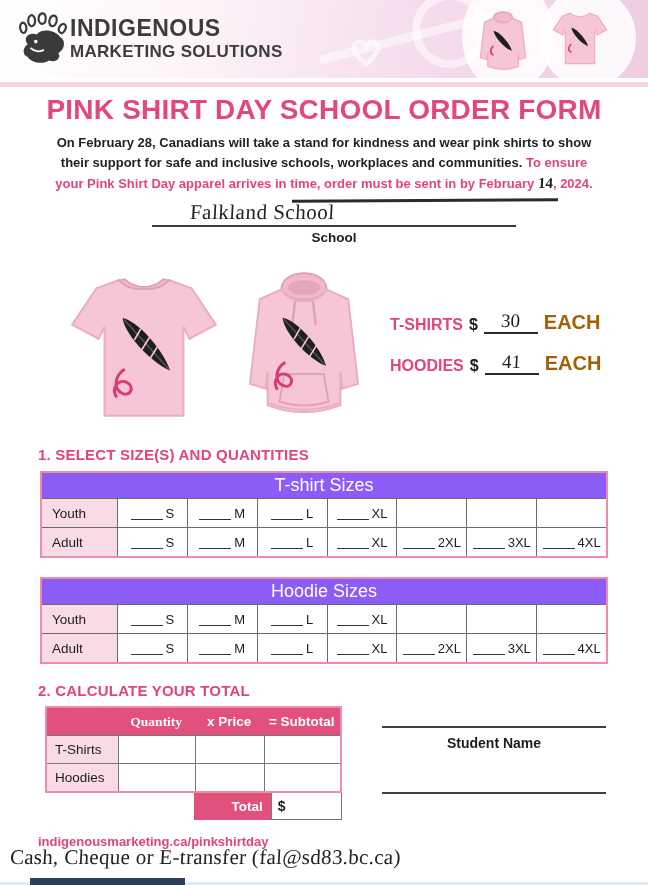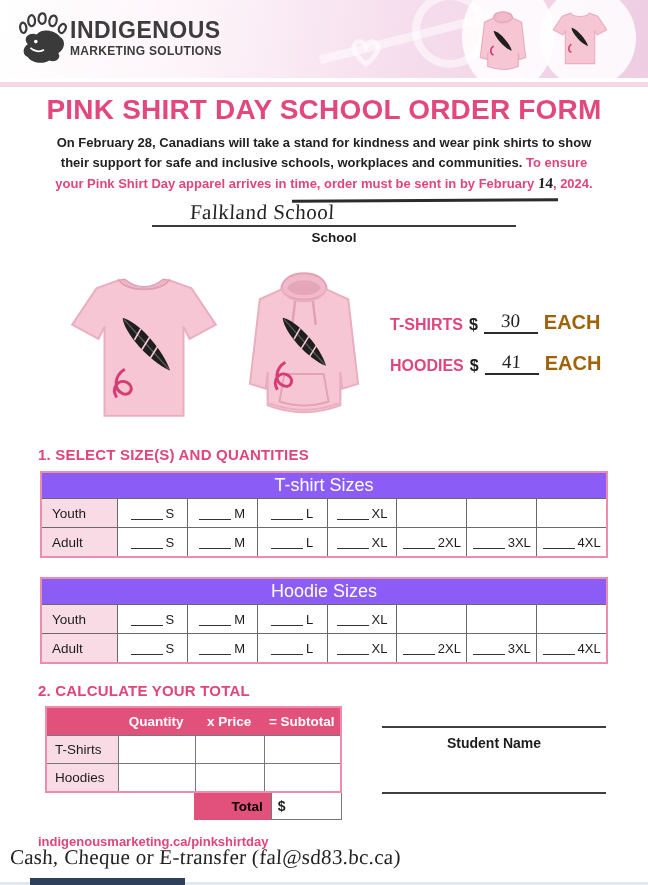--- a/index.html
+++ b/index.html
@@ -5,21 +5,21 @@
   * { margin:0; padding:0; box-sizing:border-box; }
   body { background:#888; font-family:"Liberation Sans", sans-serif; }
   .page { position:relative; width:648px; height:885px; margin:0 auto; background:#ffffff; overflow:hidden; }
 
   
   .banner { position:absolute; top:0; left:0; width:648px; height:78px;
             background:linear-gradient(100deg,#ffffff 0%,#fdf4f9 30%,#f5dcec 65%,#eecde3 100%); }
   .banner-strip { position:absolute; top:82px; left:0; width:648px; height:5px; background:#f5d7e7; }
   .logo-wrap { position:absolute; top:8px; left:16px; display:flex; align-items:center; }
   .logo-text-1 { font-size:23px; font-weight:800; color:#3c3c3c; letter-spacing:.5px; line-height:1; }
-  .logo-text-2 { font-size:12px; font-weight:800; color:#3c3c3c; letter-spacing:.3px; line-height:1; margin-top:3px; }
+  .logo-text-2 { font-size:17px; font-weight:800; color:#3c3c3c; letter-spacing:.3px; line-height:1; margin-top:3px; }
   .blob { position:absolute; background:rgba(255,255,255,.85); border-radius:50%; }
   .banner-deco { position:absolute; top:0; left:300px; }
 
   
   .title { position:absolute; top:94px; left:0; width:648px; text-align:center;
            font-size:28px; font-weight:800; color:#e2487c; letter-spacing:.2px; }
   .intro { position:absolute; top:133px; left:54px; width:540px; text-align:center;
            font-size:13px; font-weight:600; color:#222; line-height:1.5; }
   .intro .em { color:#e0457b; font-weight:800; }
   .intro-underline { position:absolute; left:292px; top:199px; width:266px; height:3px;
@@ -63,23 +63,23 @@
 
   
   .calc-table { position:absolute; left:45px; top:706px; width:297px; }
   .ct-main { border:2px solid #ee8cab; }
   .ct-hrow { display:flex; height:27px; background:#e2517c; color:#fff; font-size:13.5px; font-weight:800; }
   .ct-hrow > div { display:flex; align-items:center; justify-content:center; }
   .ct-row { display:flex; height:28px; border-top:1px solid #777; background:#fff; }
   .ct-label { width:71px; background:#f8dbe5; display:flex; align-items:center; padding-left:8px;
               font-size:13.5px; color:#1c1c1c; }
   .ct-cell { border-left:1px solid #777; }
-  .c1 { width:71px; } .c2 { width:78px; } .c3 { width:69px; } .c4 { width:77px; }
+  .c1 { width:71px; } .c2 { width:78px;font-family:Liberation Serif, serif; } .c3 { width:69px; } .c4 { width:77px; }
   .ct-total-row { display:flex; height:27px; }
-  .ct-total-cell { width:83px; margin-left:149px; background:#e2517c; color:#000000; font-size:13.5px;
+  .ct-total-cell { width:83px; margin-left:149px; background:#e2517c; color:#ffffff; font-size:13.5px;
                    font-weight:800; display:flex; align-items:center; justify-content:flex-end; padding-right:8px; }
   .ct-dollar-cell { width:77px; border:1px solid #777; border-top:none; display:flex; align-items:center;
                     padding-left:6px; font-size:14px; font-weight:700; color:#1c1c1c; background:#fff; }
 
   
   .stu-line { position:absolute; left:382px; width:224px; height:2px; background:#3f3f3f; }
   .stu-label { position:absolute; left:382px; width:224px; text-align:center;
                font-size:14px; font-weight:700; color:#1c1c1c; }
 
   

